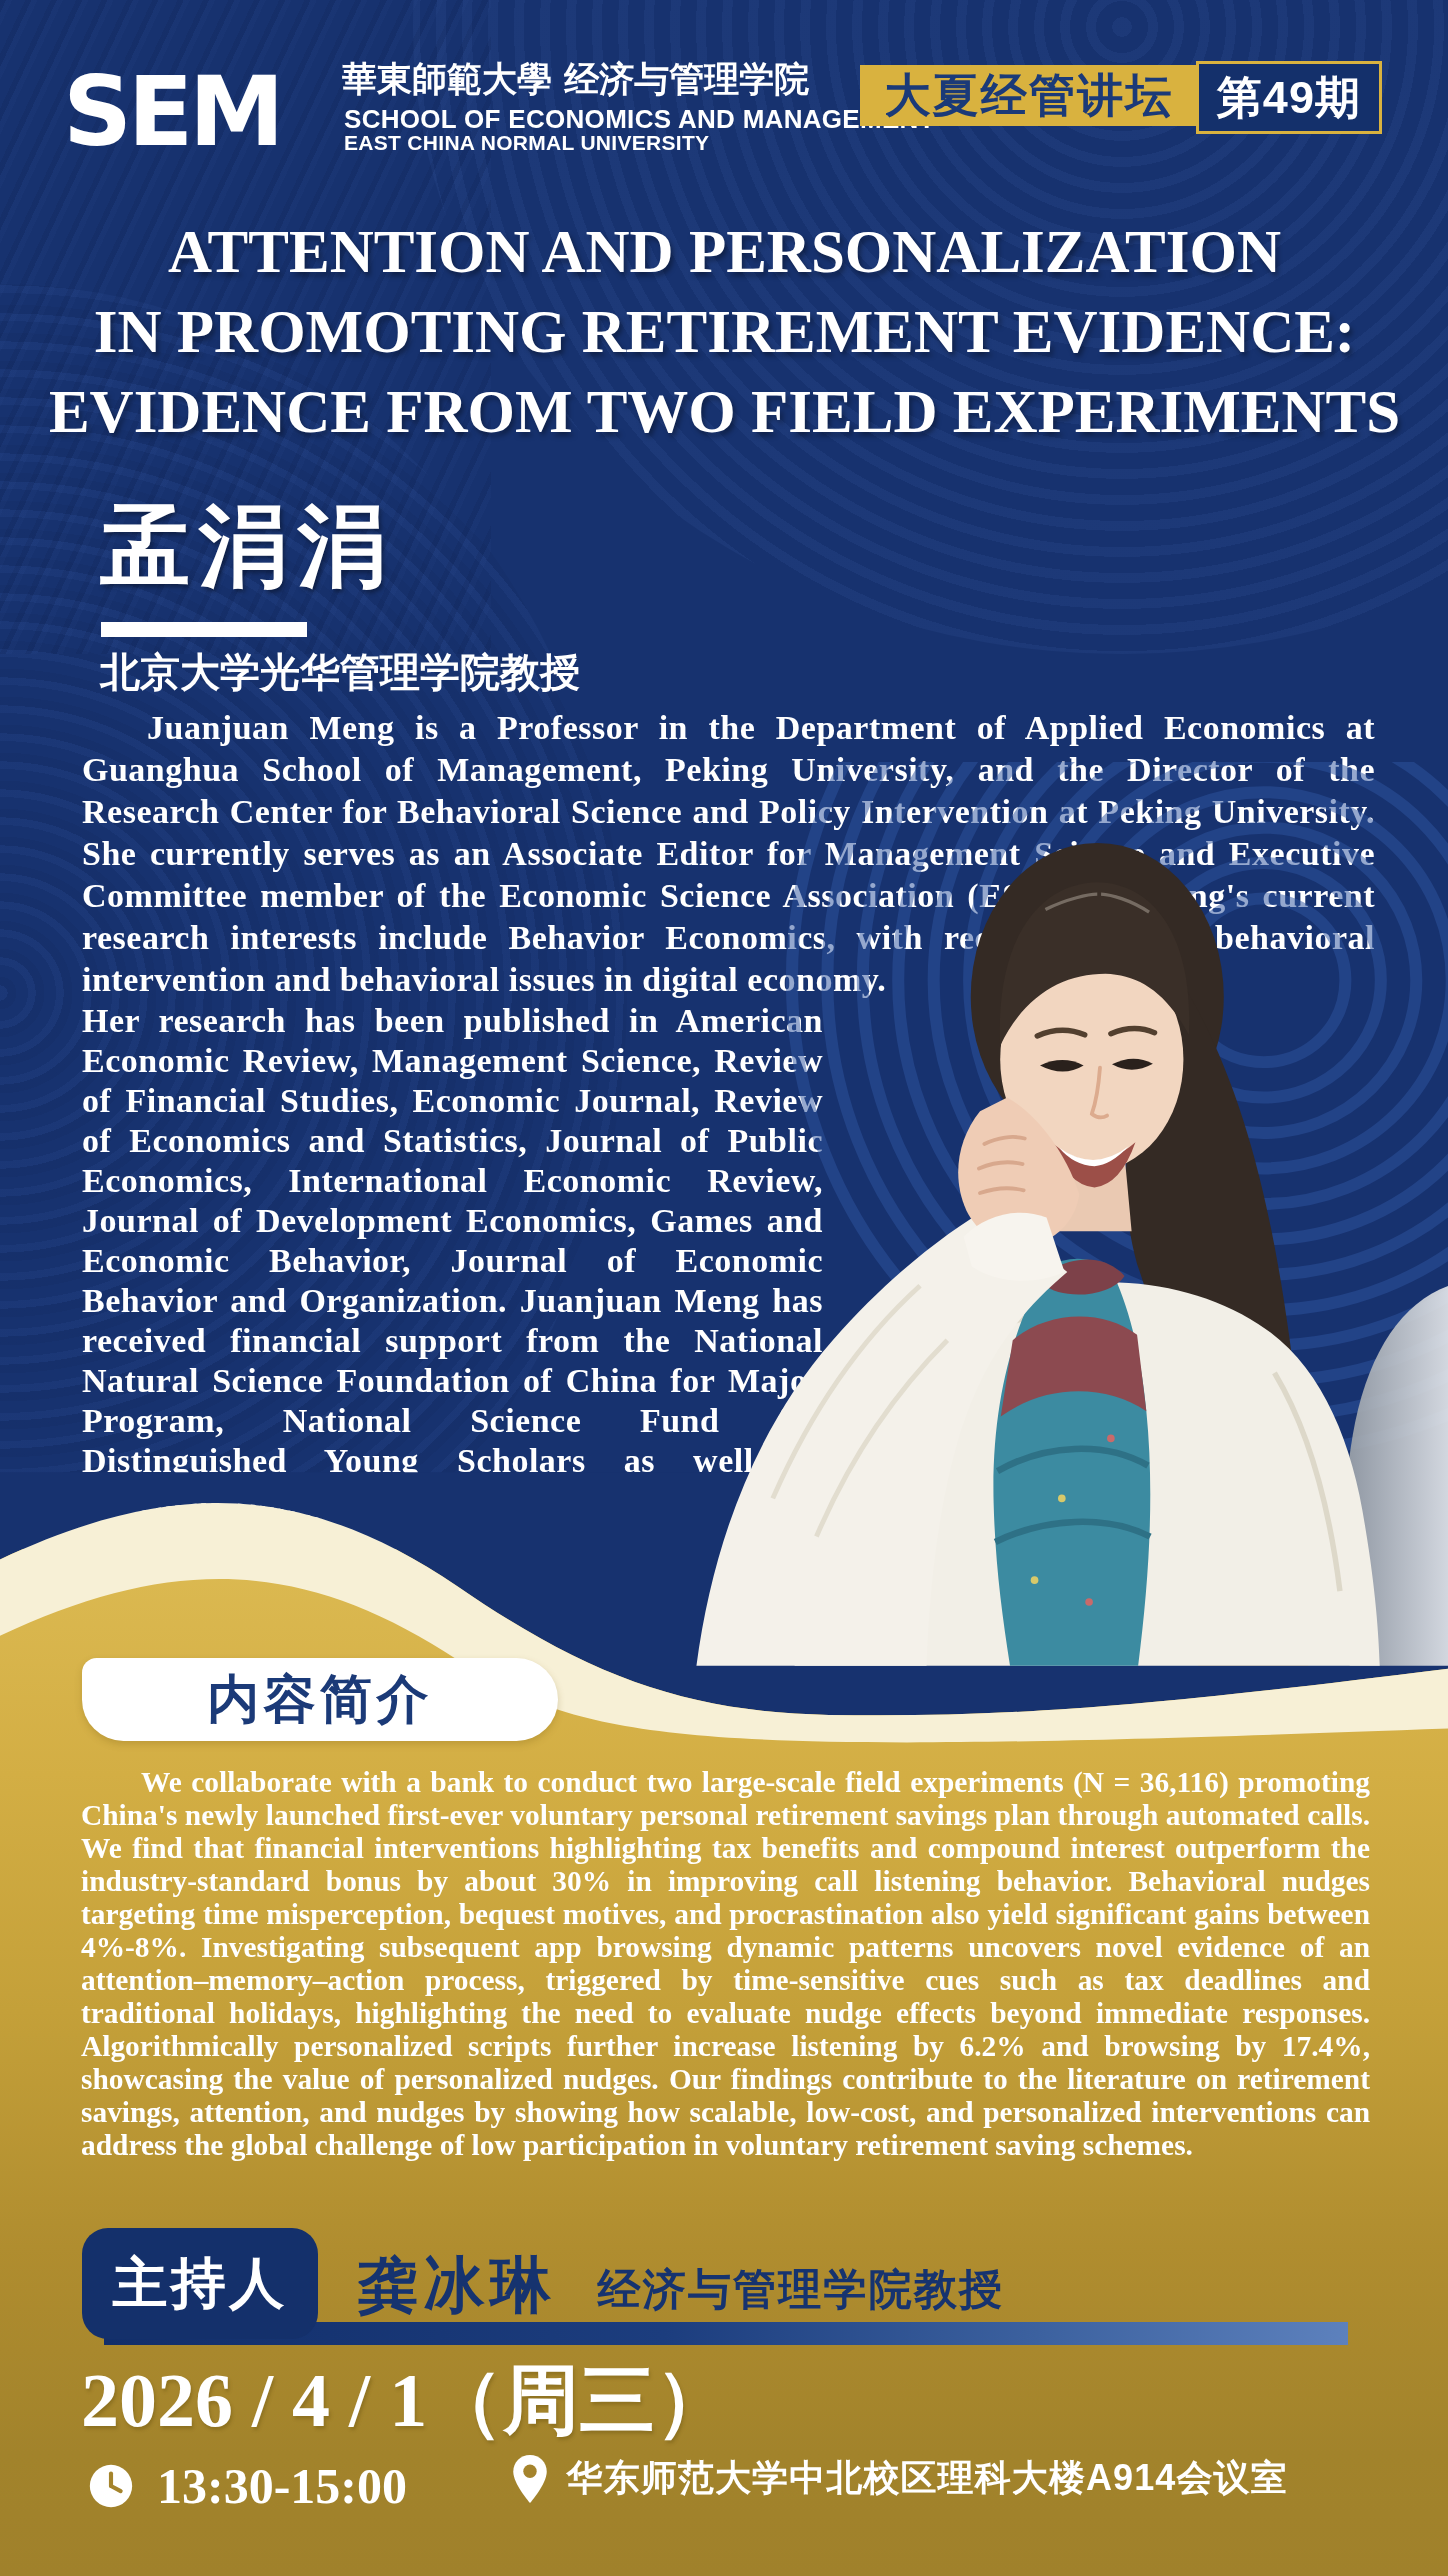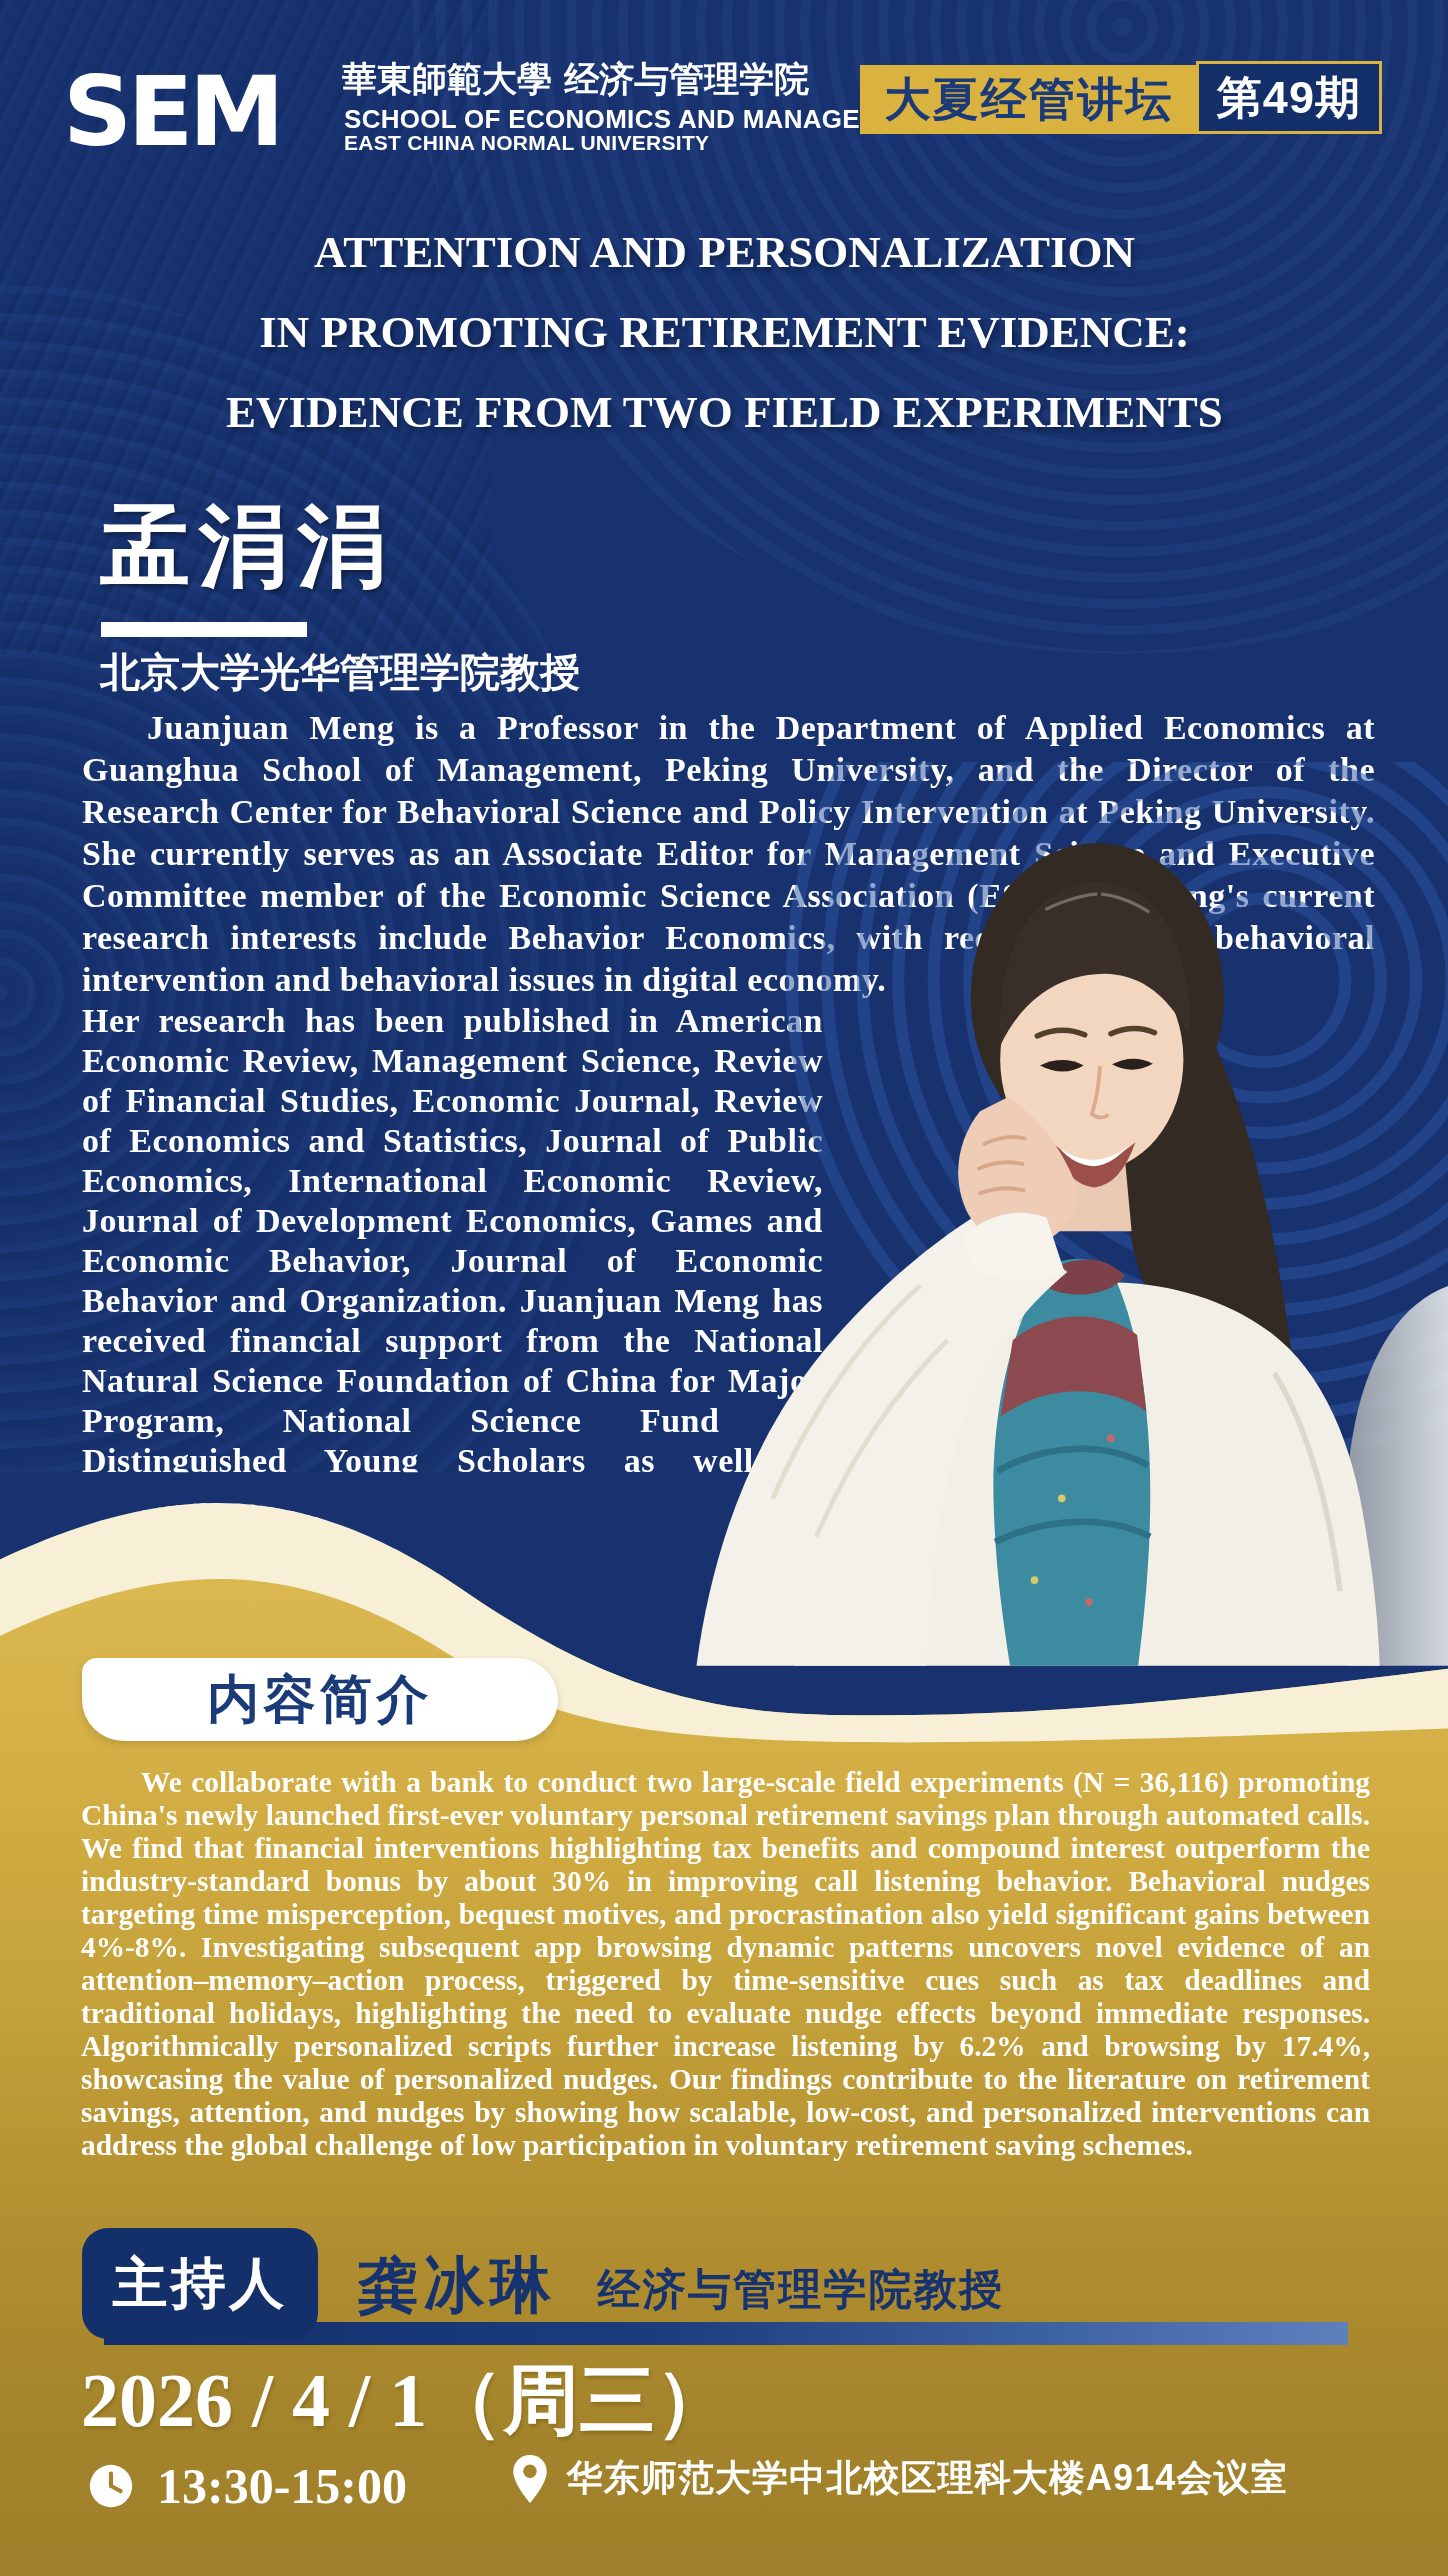--- a/index.html
+++ b/index.html
@@ -18,30 +18,30 @@
     opacity:.5;}
 
   
   .logo-sem{position:absolute;left:63px;top:64px;color:#fff;font-weight:bold;
     font-size:96px;line-height:1;letter-spacing:-4.4px;font-family:"DejaVu Sans","Liberation Sans",sans-serif;}
   .school-cn{position:absolute;left:342px;top:61px;color:#fff;font-weight:bold;font-size:35px;line-height:1;
     font-family:"DejaVu Serif","Liberation Serif",serif;}
   .school-en1{position:absolute;left:344px;top:106px;color:#fff;font-weight:bold;font-size:26px;line-height:1;letter-spacing:0.3px;}
   .school-en2{position:absolute;left:344px;top:132px;color:#fff;font-weight:bold;font-size:21px;line-height:1;letter-spacing:0.3px;}
 
-  .badge-series{position:absolute;left:860px;top:65px;width:453px;height:69px;background:#d9b23f;
+  .badge-series{position:absolute;left:860px;top:65px;width:453px;height:61px;background:#d9b23f;
     display:flex;align-items:center;justify-content:center;padding-right:115px;box-sizing:border-box;
     color:#1b3a78;font-weight:bold;font-size:46px;letter-spacing:2.2px;}
   .badge-issue{position:absolute;left:1196px;top:61px;width:186px;height:73px;background:#14306b;
     border:3.8px solid #d9b23f;box-sizing:border-box;display:flex;align-items:center;justify-content:center;
     color:#fff;font-weight:bold;font-size:45px;letter-spacing:1.1px;}
 
   
   .title{position:absolute;left:0;top:212px;width:1449px;text-align:center;color:#fff;
-    font-family:"Liberation Serif","DejaVu Serif",serif;font-weight:bold;font-size:45px;line-height:80px;
+    font-family:"Liberation Serif","DejaVu Serif",serif;font-weight:bold;font-size:61px;line-height:80px;
     text-shadow:2.7px 3.8px 5.5px rgba(0,0,0,.35);letter-spacing:0px;}
 
   
   .speaker-name{position:absolute;left:100px;top:497px;color:#fff;font-weight:bold;font-size:90px;line-height:1.1;
     letter-spacing:8.7px;text-shadow:2.2px 3.3px 4.4px rgba(0,0,0,.35);}
   .name-bar{position:absolute;left:101px;top:622px;width:206px;height:14.7px;background:#fff;}
   .speaker-affiliation{position:absolute;left:100px;top:650px;color:#fff;font-weight:bold;font-size:40px;line-height:1.1;}
 
   .bio{position:absolute;left:82px;top:707px;width:1293px;color:#fff;text-align:justify;
     font-family:"Liberation Serif","DejaVu Serif",serif;font-weight:bold;font-size:34px;line-height:42px;letter-spacing:0.5px;}

